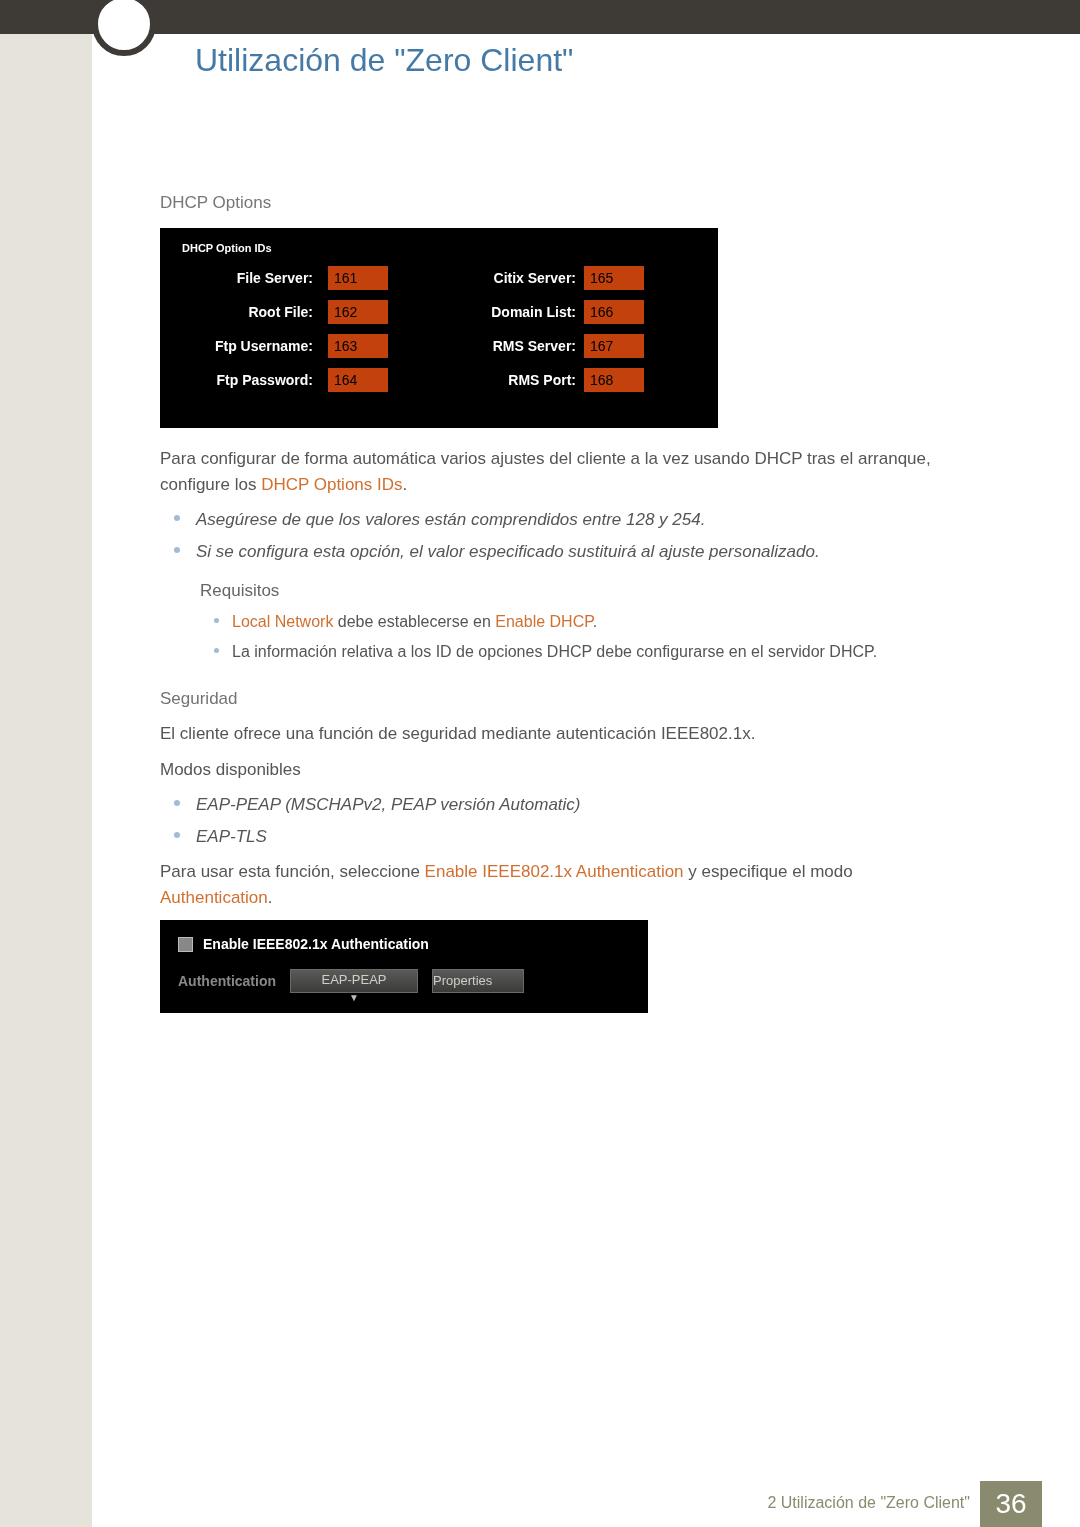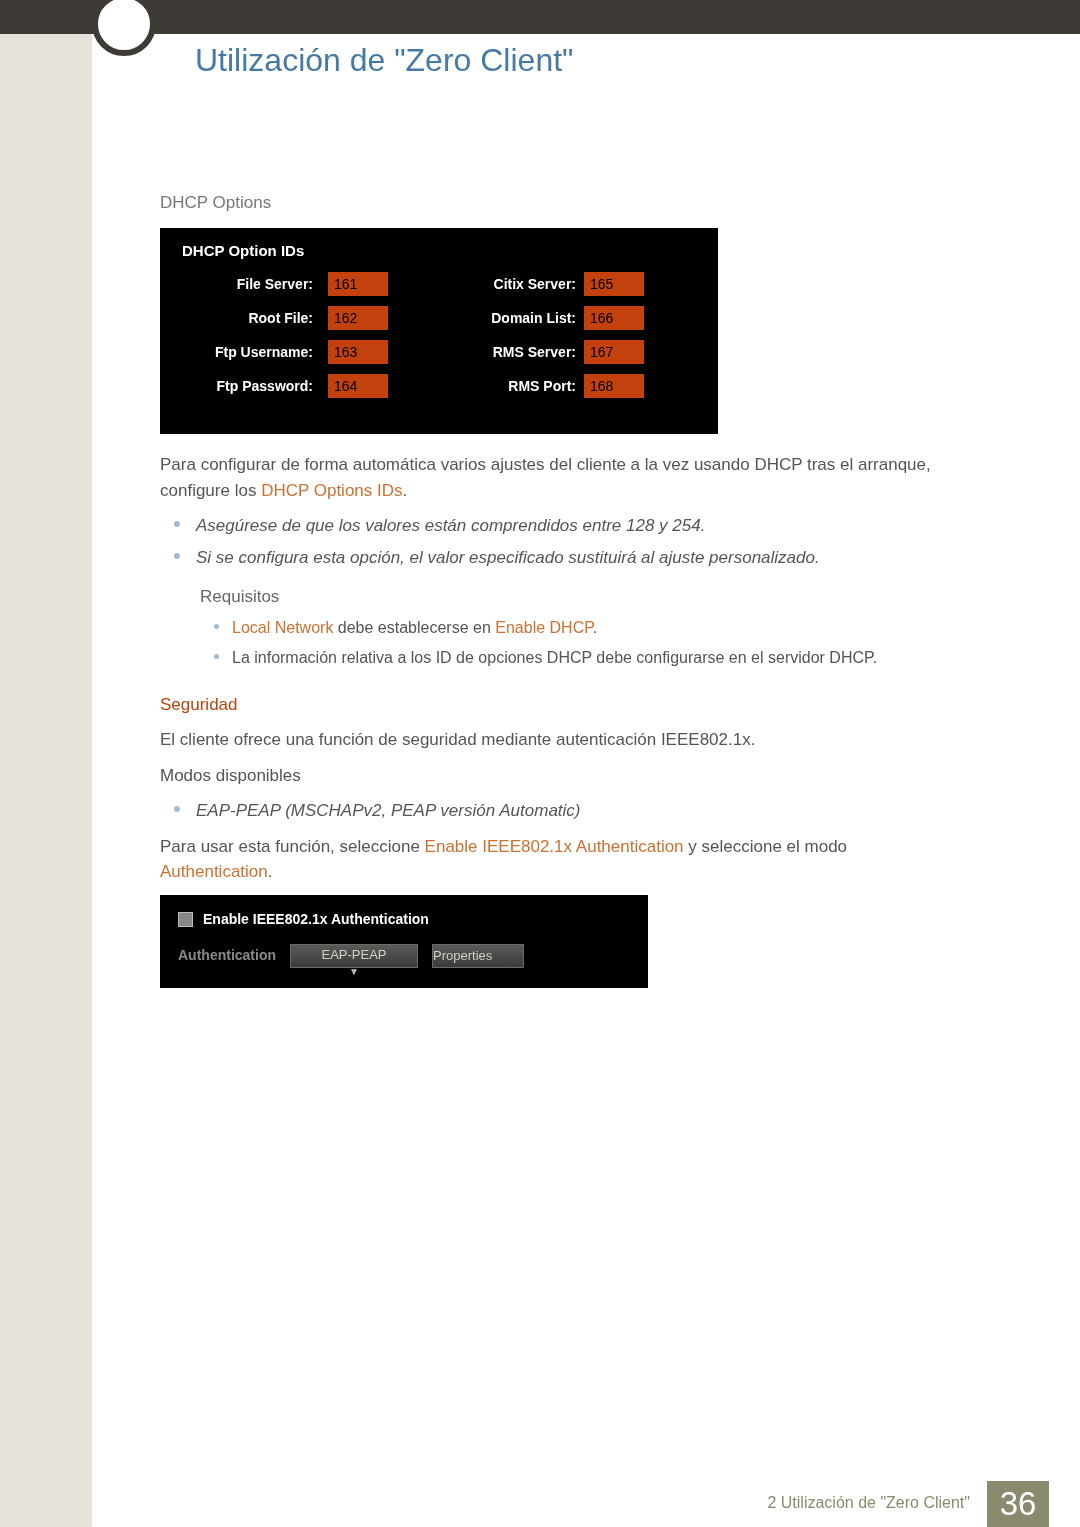--- a/index.html
+++ b/index.html
@@ -58,21 +58,21 @@
   }
   .dhcp-panel {
     width: 558px;
     background: #000;
     color: #fff;
     padding: 12px 18px 26px 18px;
     margin-bottom: 18px;
   }
   .dhcp-panel-title {
     font-weight: bold;
-    font-size: 15px;
+    font-size: 11px;
     margin-bottom: 10px;
     padding-left: 4px;
   }
   .dhcp-row {
     display: flex;
     align-items: center;
     margin-bottom: 10px;
   }
   .dhcp-cell-l {
     width: 150px;
@@ -118,21 +118,21 @@
   ul.minibul { list-style: none; padding-left: 14px; }
   ul.minibul > li { position: relative; padding-left: 18px; margin-bottom: 6px; font-size: 16px; }
   ul.minibul > li::before {
     content: "";
     position: absolute;
     left: 0; top: 8px;
     width: 5px; height: 5px;
     background: #9fbcd4;
     border-radius: 50%;
   }
-  .sec-sub { color: #c2410c; margin-top: 22px; margin-bottom: 10px; }
+  .sec-sub { color: #737373; margin-top: 22px; margin-bottom: 10px; }
   .auth-panel {
     width: 488px;
     background: #000;
     padding: 14px 18px 20px 18px;
     margin-top: 10px;
   }
   .auth-row1 {
     display: flex;
     align-items: center;
     gap: 10px;
@@ -189,27 +189,27 @@
   }
   .footer {
     position: absolute;
     bottom: 0;
     left: 0;
     width: 1080px;
     height: 46px;
   }
   .footer .pagebox {
     position: absolute;
-    right: 31px;
+    right: 38px;
     bottom: 0;
     width: 62px;
     height: 46px;
     background: #8a8a6e;
     color: #fff;
-    font-size: 33px;
+    font-size: 28px;
     display: flex;
     align-items: center;
     justify-content: center;
   }
   .footer .foot-text {
     position: absolute;
     right: 110px;
     bottom: 12px;
     color: #8a8a6e;
     font-size: 16px;
@@ -274,24 +274,25 @@
       <li><span>La información relativa a los ID de opciones DHCP debe configurarse en el servidor DHCP.</span></li>
     </ul>
   </div>
 
   <div class="sec-sub">Seguridad</div>
   <p class="para">El cliente ofrece una función de seguridad mediante autenticación IEEE802.1x.</p>
 
   <p class="para">Modos disponibles</p>
   <ul class="bul">
     <li><span>EAP-PEAP (MSCHAPv2, PEAP versión Automatic)</span></li>
+    <li><span>EAP-TLS</span></li>
   </ul>
 
   <p class="para">
-    <span>Para usar esta función, seleccione </span><span class="hl">Enable IEEE802.1x Authentication</span><span> y seleccione el modo </span><br>
+    <span>Para usar esta función, seleccione </span><span class="hl">Enable IEEE802.1x Authentication</span><span> y especifique el modo </span><br>
     <span class="hl">Authentication</span><span>.</span>
   </p>
 
   <div class="auth-panel">
     <div class="auth-row1">
       <div class="checkbox"></div>
       <div class="auth-label1">Enable IEEE802.1x Authentication</div>
     </div>
     <div class="auth-row2">
       <div class="auth-label2">Authentication</div>

